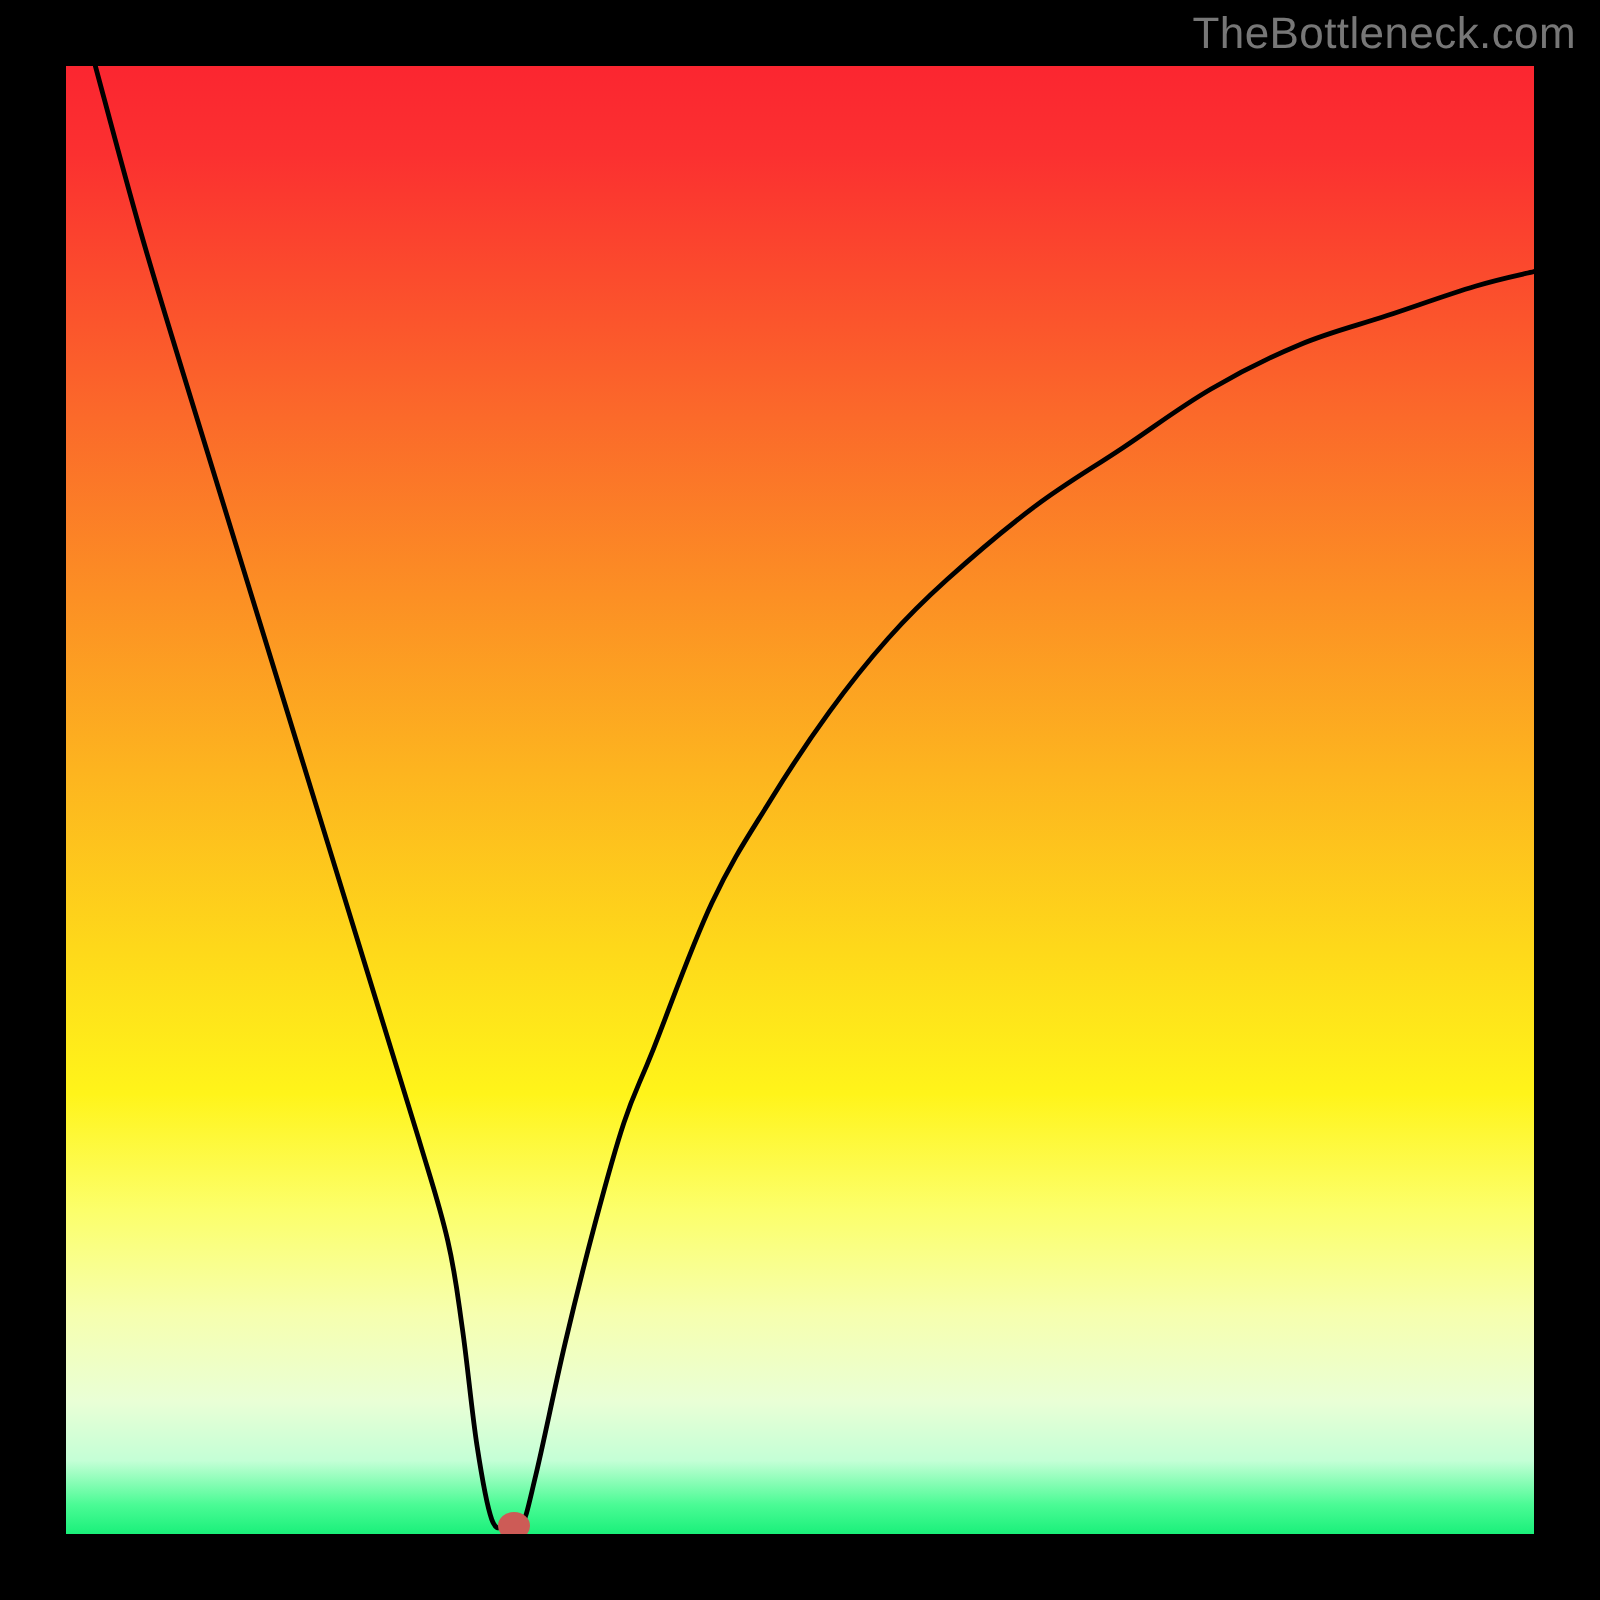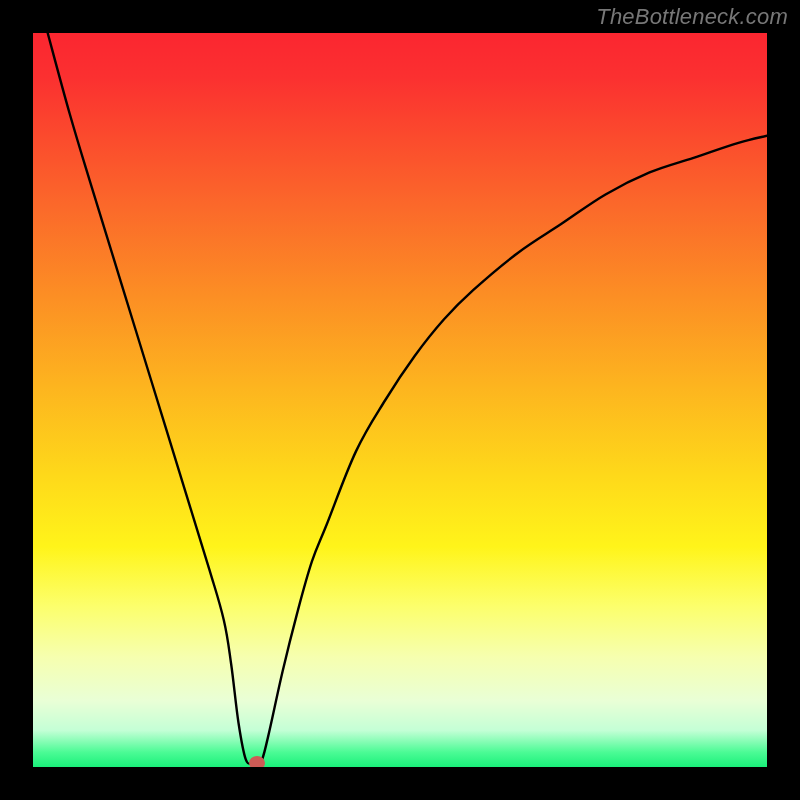--- a/index.html
+++ b/index.html
@@ -9,21 +9,20 @@
     height: 800px;
     overflow: hidden;
     background: #000;
     font-family: Arial, Helvetica, sans-serif;
   }
   .frame {
     position: relative;
     width: 800px;
     height: 800px;
     background: #000;
-    font-style: italic;
   }
   .watermark {
     position: absolute;
     top: 4px;
     right: 12px;
     color: #777;
     font-size: 22px;
     font-weight: 500;
     letter-spacing: 0.2px;
     z-index: 20;

